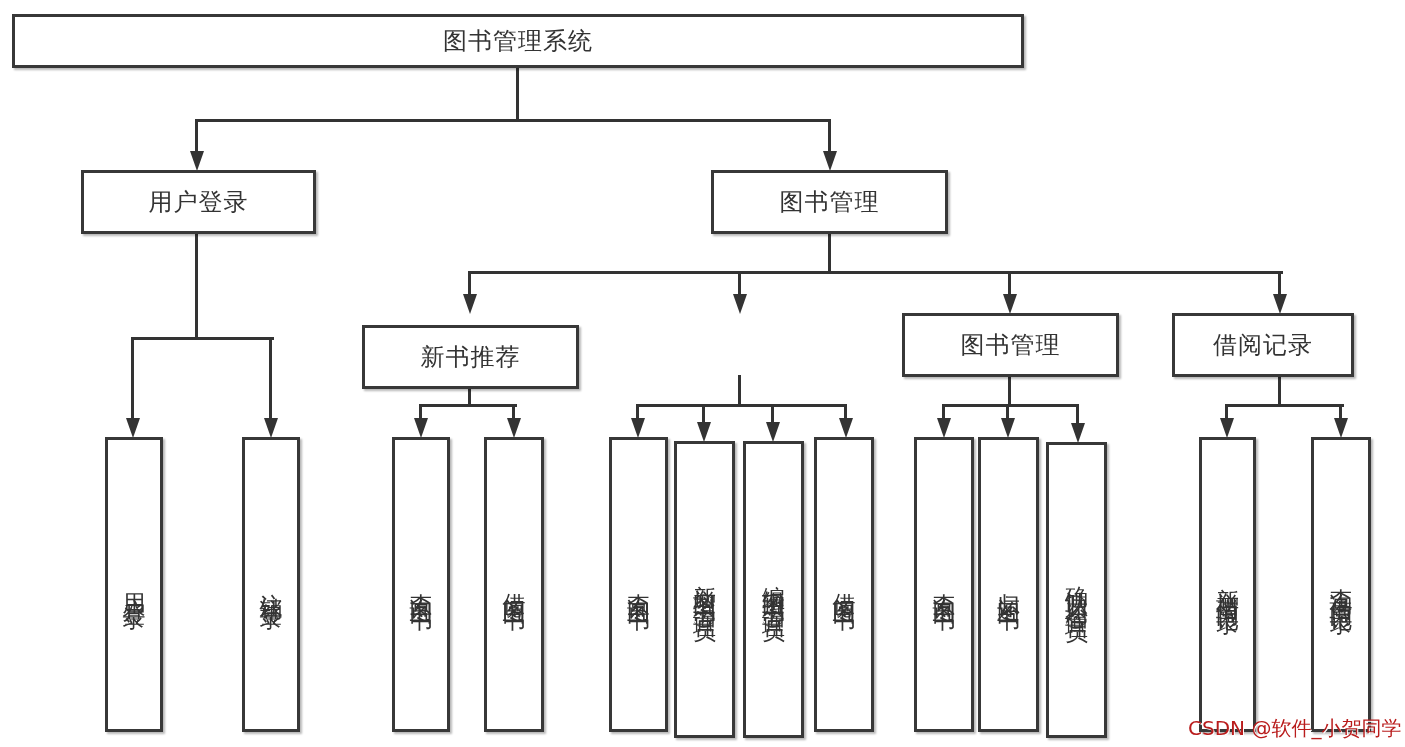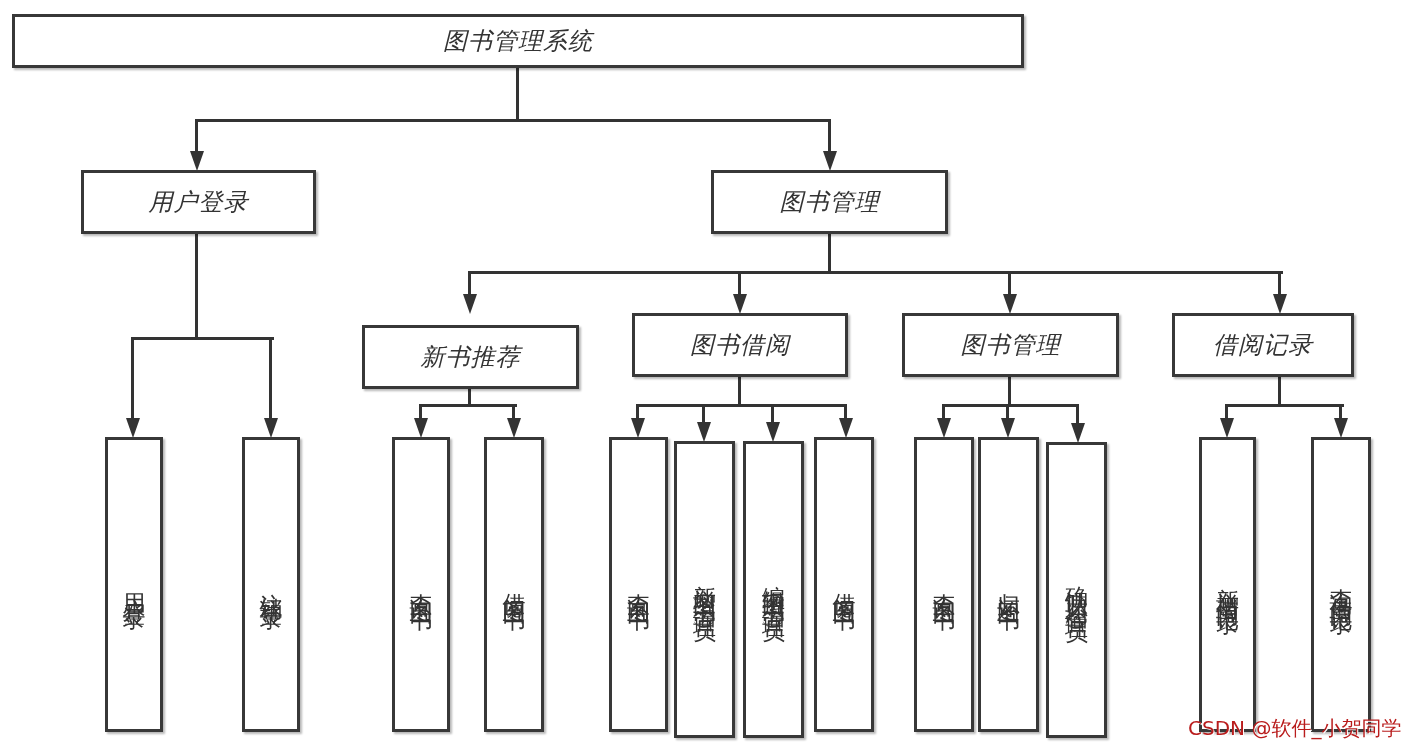--- a/index.html
+++ b/index.html
@@ -16,21 +16,20 @@
     border:3px solid #383838;
     box-sizing:border-box;
     box-shadow:2px 2px 2px rgba(0,0,0,0.28);
     display:flex;align-items:center;justify-content:center;
   }
   .box-h span{
     color:#333333;
     font-size:24px;
     letter-spacing:1px;
     white-space:nowrap;
-    font-style:italic;
   }
   .box-v span{
     color:#333333;
     font-size:23px;
     writing-mode:vertical-rl;
     letter-spacing:5px;
     line-height:1;
     white-space:nowrap;
   }
   .ln{position:absolute;background:#333333;}
@@ -125,23 +124,20 @@
   <div class="box box-h" style="left:81px;top:170px;width:235px;height:64px">
     <span>用户登录</span>
   </div>
   <div class="box box-h" style="left:711px;top:170px;width:237px;height:64px">
     <span>图书管理</span>
   </div>
 
   <div class="box box-h" style="left:362px;top:325px;width:217px;height:64px">
     <span>新书推荐</span>
   </div>
-  <div class="box box-h" style="left:632px;top:313px;width:216px;height:64px">
-    <span>图书借阅</span>
-  </div>
   <div class="box box-h" style="left:902px;top:313px;width:217px;height:64px">
     <span>图书管理</span>
   </div>
   <div class="box box-h" style="left:1172px;top:313px;width:182px;height:64px">
     <span>借阅记录</span>
   </div>
 
   <div class="box box-v" style="left:105px;top:437px;width:58px;height:295px">
     <span>用户登录</span>
   </div>

